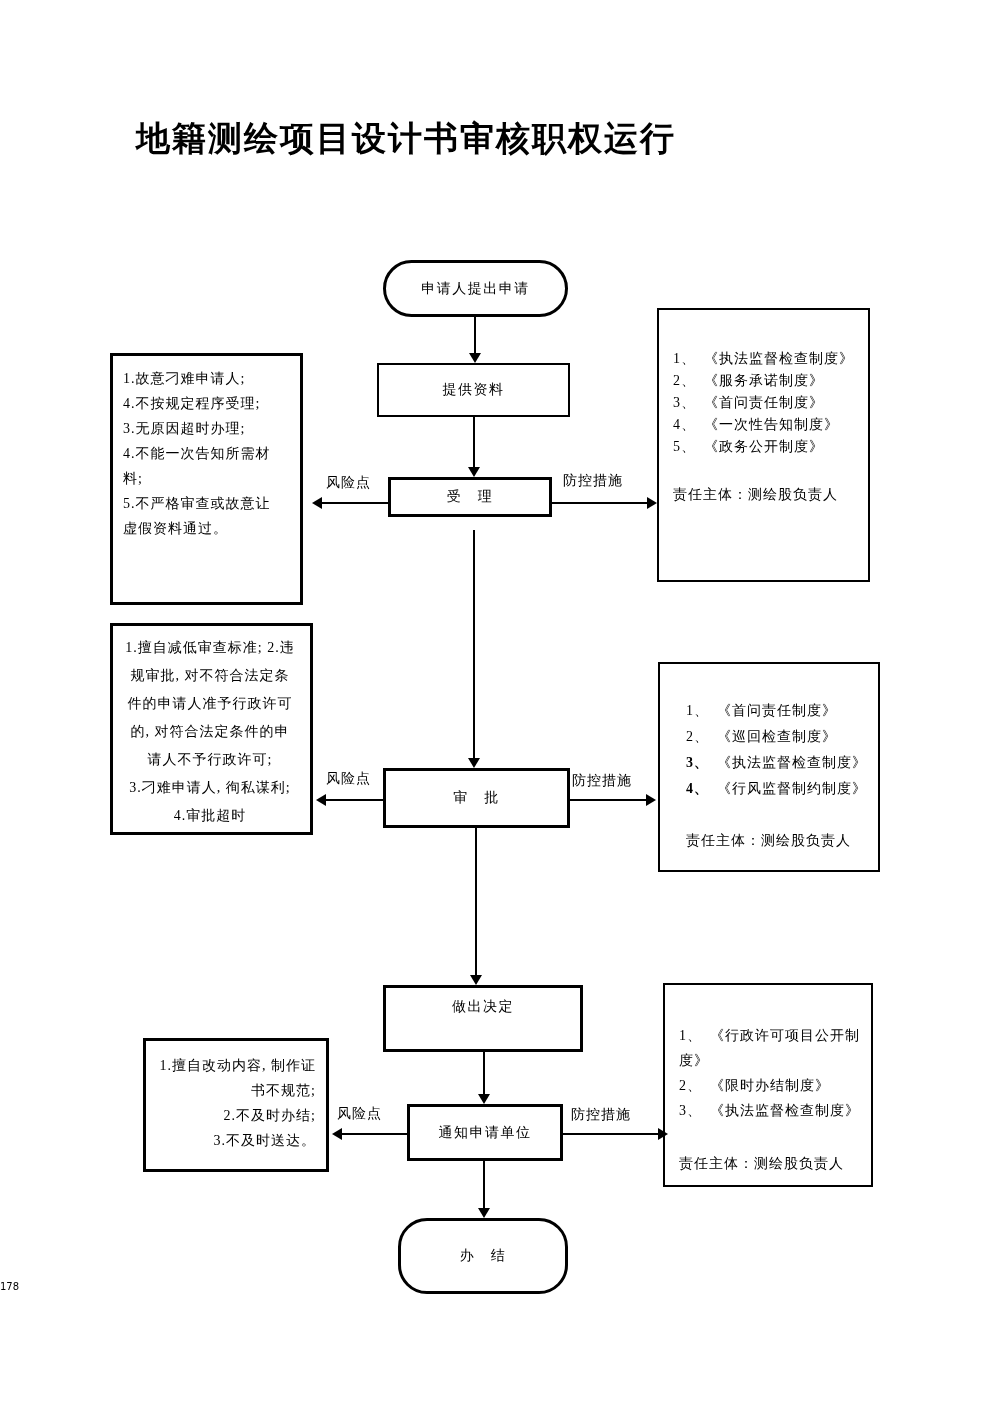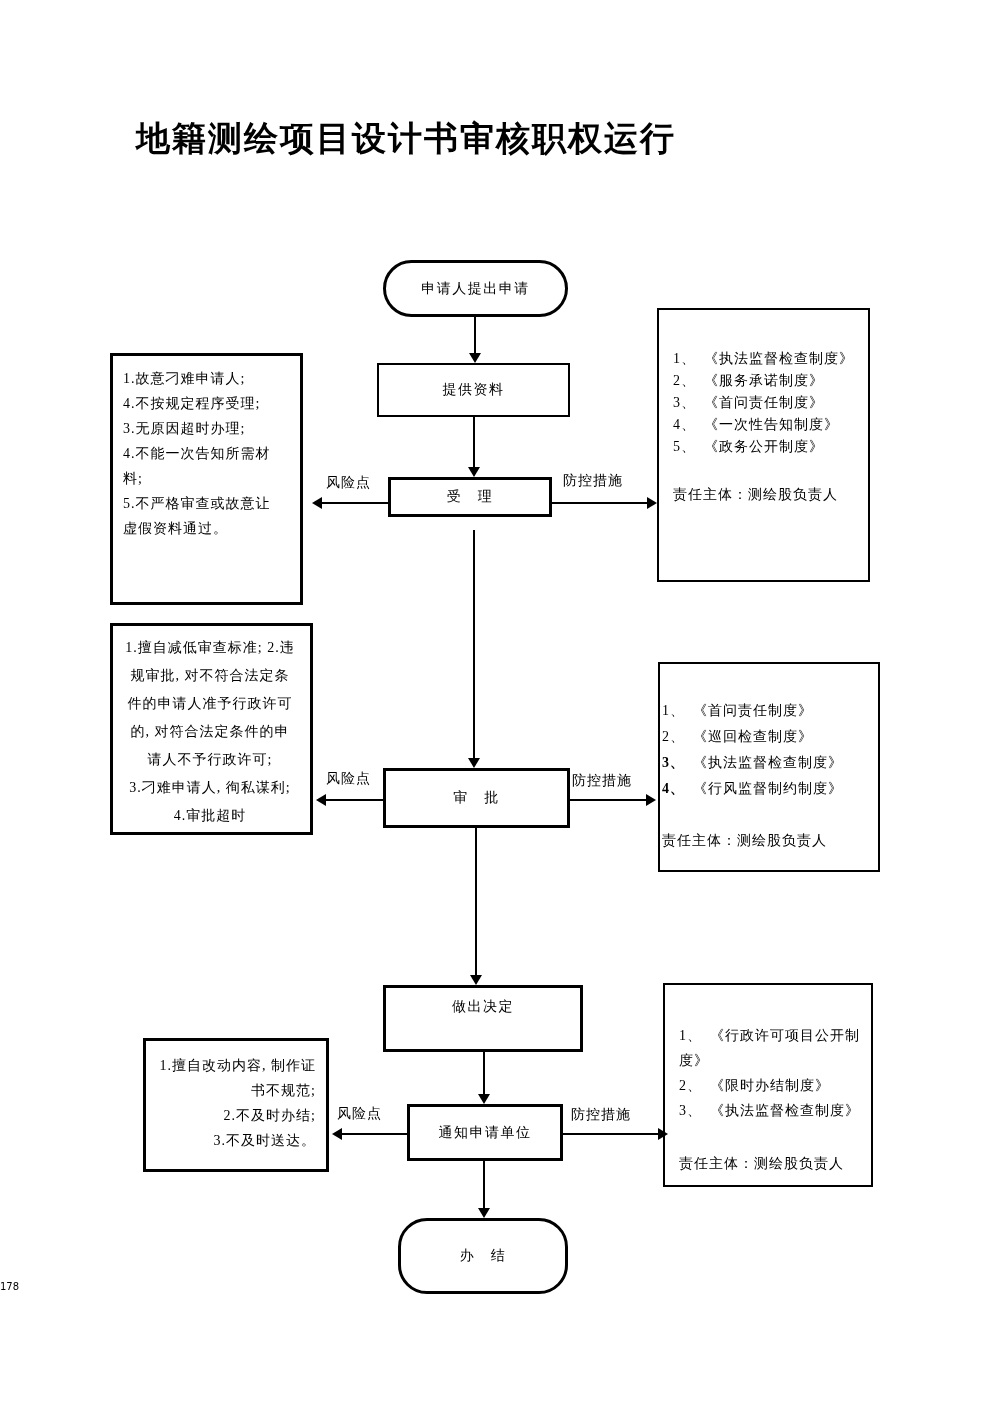--- a/index.html
+++ b/index.html
@@ -37,21 +37,21 @@
   .sidebox{
     position:absolute;box-sizing:border-box;
     border:3px solid #000;
     font-size:14px;letter-spacing:1px;
   }
   .r1{left:110px;top:353px;width:193px;height:252px;padding:10px 20px 0 10px;line-height:25px;}
   .r2{left:110px;top:623px;width:203px;height:212px;padding:8px 14px 0 11px;line-height:28px;text-align:center;}
   .r3{left:143px;top:1038px;width:186px;height:134px;padding:12px 10px 0 10px;line-height:25px;text-align:right;}
   .ctrlbox{border-width:2px;}
   .c1{left:657px;top:308px;width:213px;height:274px;padding:38px 10px 0 14px;line-height:22px;}
-  .c2{left:658px;top:662px;width:222px;height:210px;padding:34px 10px 0 2px;line-height:26px;}
+  .c2{left:658px;top:662px;width:222px;height:210px;padding:34px 10px 0 26px;line-height:26px;}
   .c3{left:663px;top:983px;width:210px;height:204px;padding:38px 10px 0 14px;line-height:25px;}
   .resp{display:block;}
   .c1 .resp{margin-top:26px;}
   .c2 .resp{margin-top:26px;}
   .c3 .resp{margin-top:28px;}
   .num{margin-right:8px;}
   .num.b{font-weight:bold;}
   
   .varrow{position:absolute;width:2px;background:#000;}
   .varrow .head{

